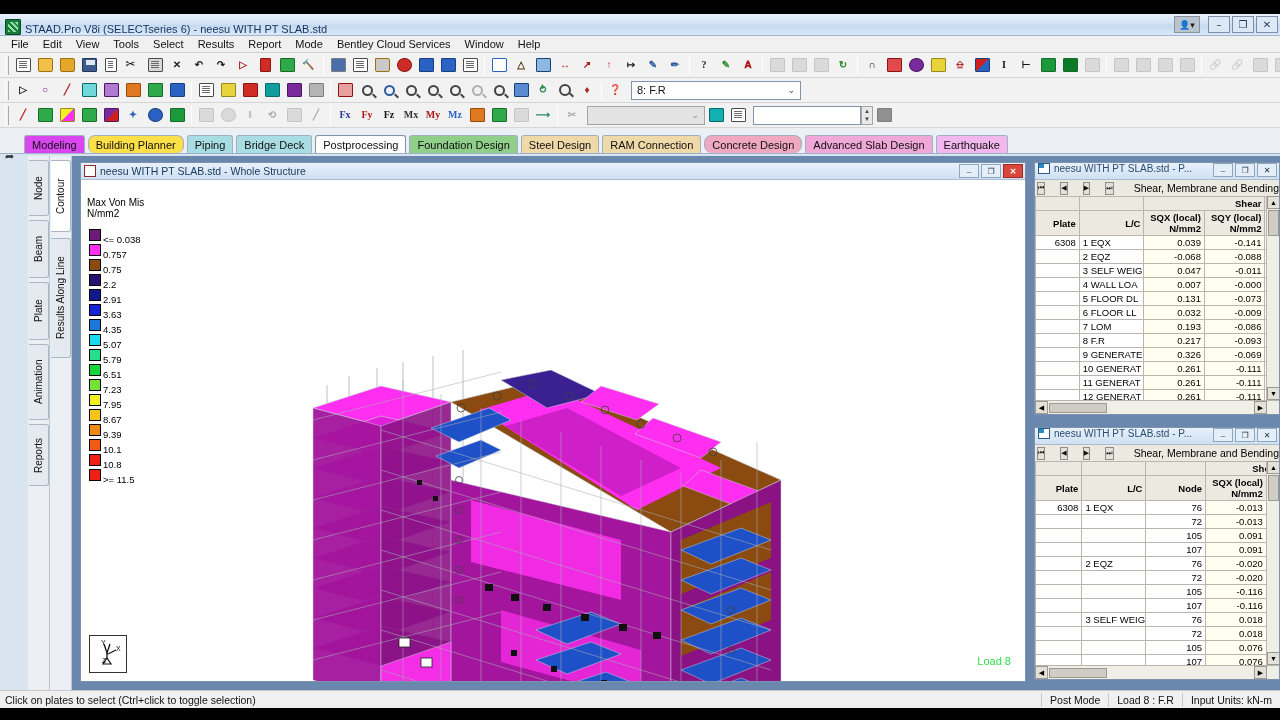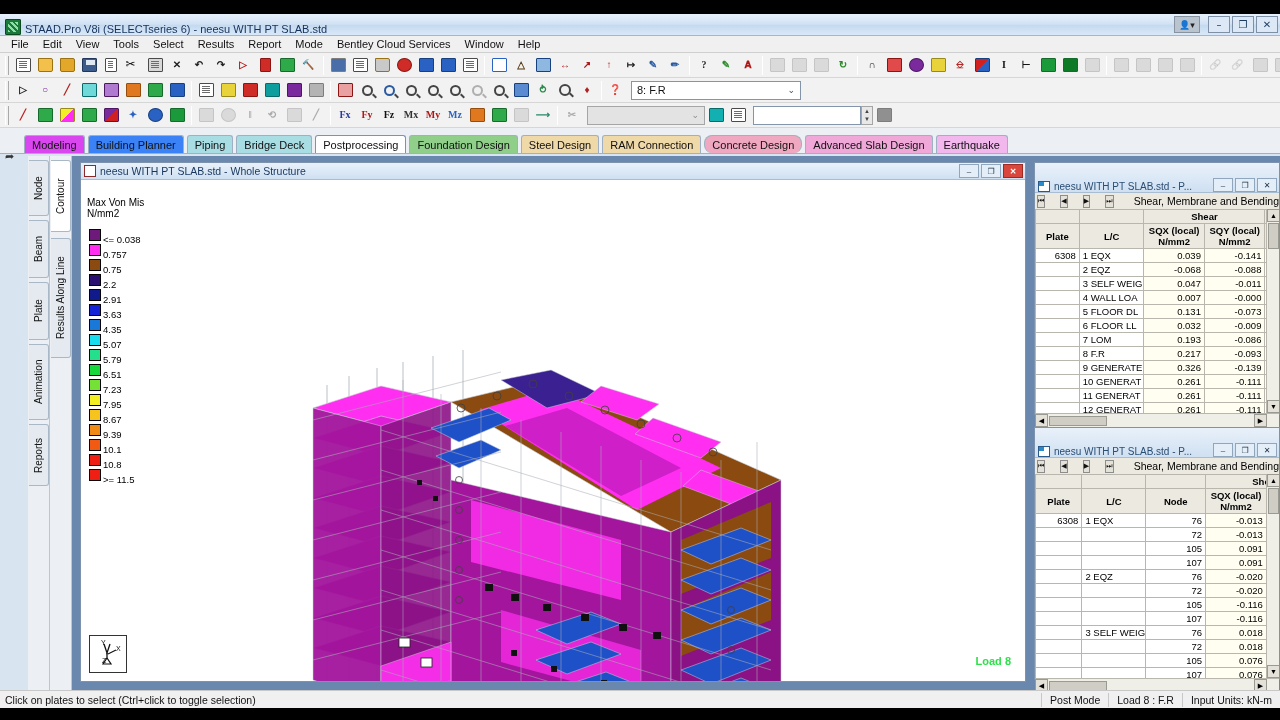--- a/index.html
+++ b/index.html
@@ -172,48 +172,48 @@
   .vbtn.close { background: #d9463c; color: #fff; border-color: #9e2a22; font-weight: bold; }
   .viewbody { position: relative; height: 501px; background: #ffffff; overflow: hidden; }
 
   
   .legend { position: absolute; left: 6px; top: 18px; font-size: 9.5px; color: #000; line-height: 1.05; }
   .legend .lhead { white-space: pre; font-size: 10px; }
   .lrow { position: relative; height: 15px; }
   .lsw { position: absolute; left: 2px; top: 0px; width: 12px; height: 12px; border: 1px solid #000; }
   .lval { position: absolute; left: 16px; top: 6px; font-size: 9.5px; white-space: nowrap; }
 
-  .loadlbl { position: absolute; right: 14px; bottom: 14px; font-size: 11px; font-weight: bold; color: #2ee04a; margin-left: 48px; }
+  .loadlbl { position: absolute; right: 14px; bottom: 14px; font-size: 11px; font-weight: normal; color: #2ee04a; margin-left: 48px; }
   .axistriad { position: absolute; left: 8px; bottom: 8px; width: 38px; height: 38px;
     border: 1px solid #333; background: #fff; }
 
   
   .tblwin { position: absolute; background: #ece9e0; border: 1px solid #7d93ad; }
   .tw1 { left: 1034px; top: 162px; width: 246px; height: 253px; }
   .tw2 { left: 1034px; top: 427px; width: 246px; height: 253px; }
   .twtitle {
-    height: 30px; background: linear-gradient(to bottom,#e9f1fa,#cfe0f2);
-    display: flex; align-items: flex-end; padding-left: 3px; border-bottom: 1px solid #a9bdd2;
+    height: 17px; background: linear-gradient(to bottom,#e9f1fa,#cfe0f2);
+    display: flex; align-items: flex-start; padding-left: 3px; border-bottom: 1px solid #a9bdd2;
   }
   .tw-icon { width: 12px; height: 11px; border: 1px solid #2b5a8a; background: #fff; margin-right: 4px; flex: none; position: relative; }
   .tw-icon::after { content:""; position:absolute; left:0; top:0; width:5px; height:4px; background:#2b8ac9; }
   .tw-text { font-size: 10px; color: #2a4d73; white-space: nowrap; overflow: hidden; }
   .navbar {
     height: 16px; background: #ece9e0; display: flex; align-items: center; padding-left: 2px; gap: 15px;
   }
   .navbtn { width: 13px; height: 13px; border: 1px solid #8d8d8d; background: #e4e1d8;
     font-size: 7px; display: flex; align-items: center; justify-content: center; color: #111; }
   .navtab { font-size: 10.5px; color: #000; margin-left: 5px; white-space: nowrap; }
   .grid { position: relative; height: 204px; background: #fff; overflow: hidden; }
   table.g { border-collapse: collapse; table-layout: fixed; width: 100%; }
   table.g th, table.g td {
     border: 1px solid #b9b7ad; font-size: 9.5px; padding: 1px 3px; height: 14px;
     font-family: "Liberation Sans", sans-serif; color: #000; overflow: hidden; white-space: nowrap;
   }
-  table.g th { background: #ece9e0; text-align: center; font-weight: bold; }
+  table.g th { background: #ece9e0; text-align: right; font-weight: bold; }
   table.g td.num { background: #fffef0; text-align: right; }
   table.g td.lbl { background: #fff; text-align: left; }
   table.g td.plate { background: #fff; text-align: right; }
   .gridscroll-v { position: absolute; right: 0; top: 0; width: 13px; height: 100%;
     background: #efefe8; border-left: 1px solid #b9b7ad; }
   .sb-arrow { width: 13px; height: 13px; background: #e4e1d8; border: 1px solid #9a9a92;
     font-size: 7px; display: flex; align-items: center; justify-content: center; }
   .sb-thumb { width: 11px; height: 26px; background: #cfcdc4; border: 1px solid #9a9a92; margin: 1px; }
   .hscroll { height: 14px; background: #efefe8; display: flex; align-items: center;
     border-top: 1px solid #b9b7ad; }
@@ -634,21 +634,21 @@
     </div>
     <div class="tbtn">
         <span class="ic sq-gray" style="background:#909090"></span>
       </div>
   </div>
 
   <div class="modetabs">
     <div class="mtab" style="background: #d946ef;">
         <span>Modeling</span>
       </div>
-    <div class="mtab" style="background: #3b82f6;">
+    <div class="mtab" style="background: #fde047; border-radius: 7px;">
         <span>Building Planner</span>
       </div>
     <div class="mtab" style="background: rgb(168, 221, 228);">
         <span>Piping</span>
       </div>
     <div class="mtab" style="background: rgb(168, 221, 228);">
         <span>Bridge Deck</span>
       </div>
     <div class="mtab active" style="background: rgb(255, 255, 255);">
         <span>Postprocessing</span>
@@ -1065,21 +1065,21 @@
               <td class="plate"></td>
               <td class="lbl">8 F.R</td>
               <td class="num">0.217</td>
               <td class="num">-0.093</td>
               <td class="num"></td>
             </tr>
         <tr>
               <td class="plate"></td>
               <td class="lbl">9 GENERATE</td>
               <td class="num">0.326</td>
-              <td class="num">-0.139</td>
+              <td class="num">-0.069</td>
               <td class="num"></td>
             </tr>
         <tr>
               <td class="plate"></td>
               <td class="lbl">10 GENERAT</td>
               <td class="num">0.261</td>
               <td class="num">-0.111</td>
               <td class="num"></td>
             </tr>
         <tr>

